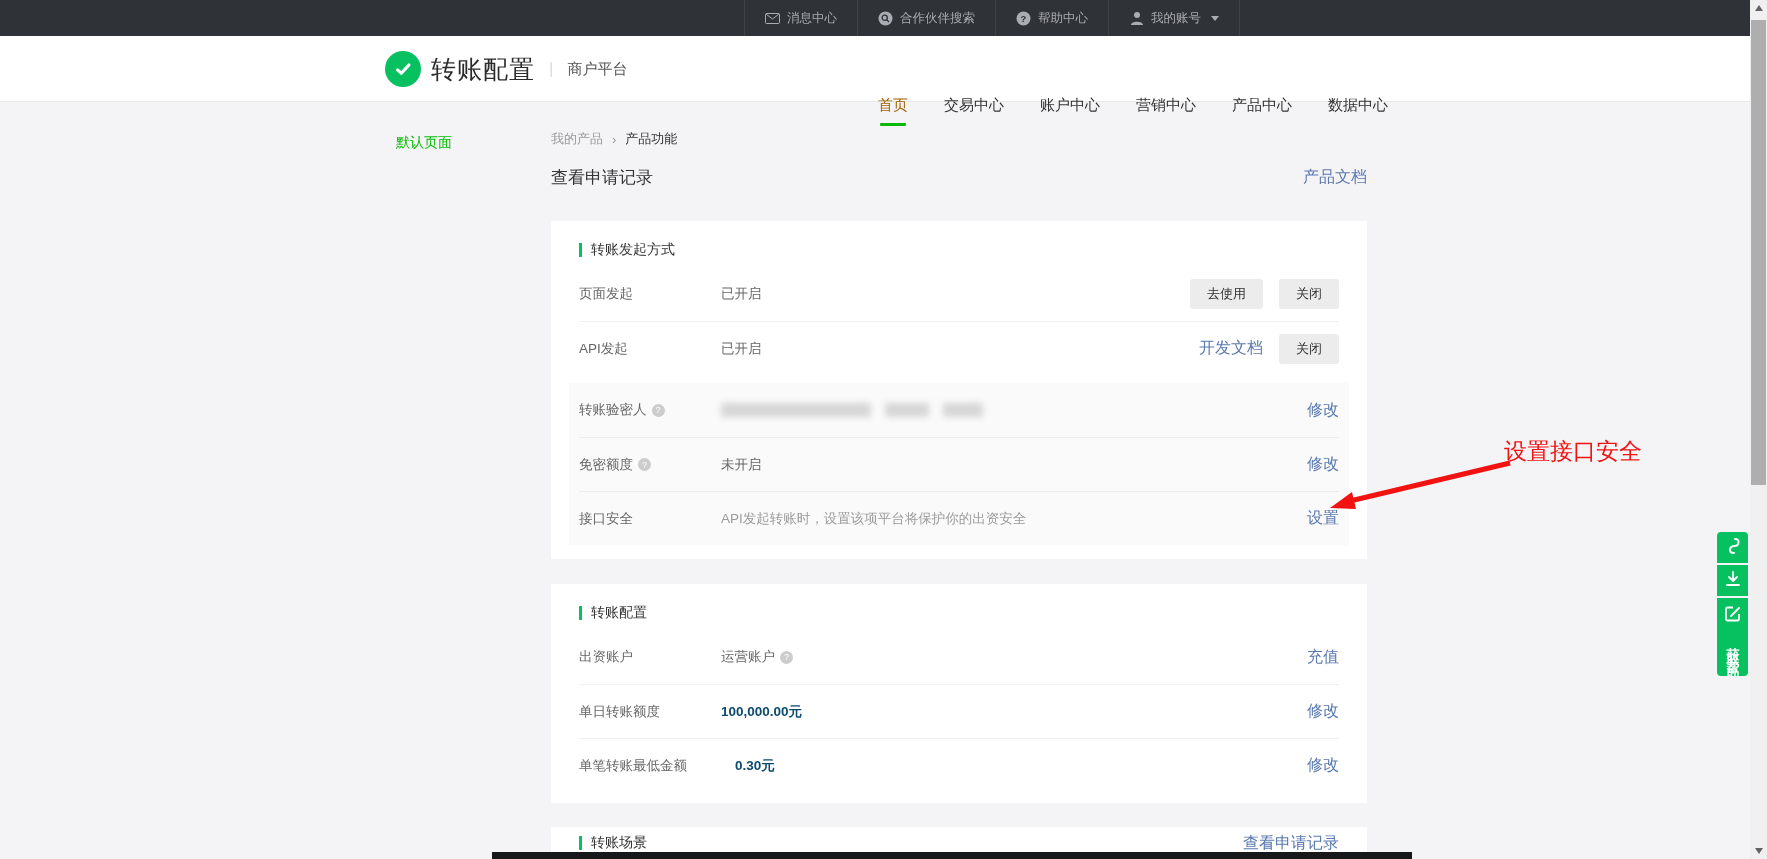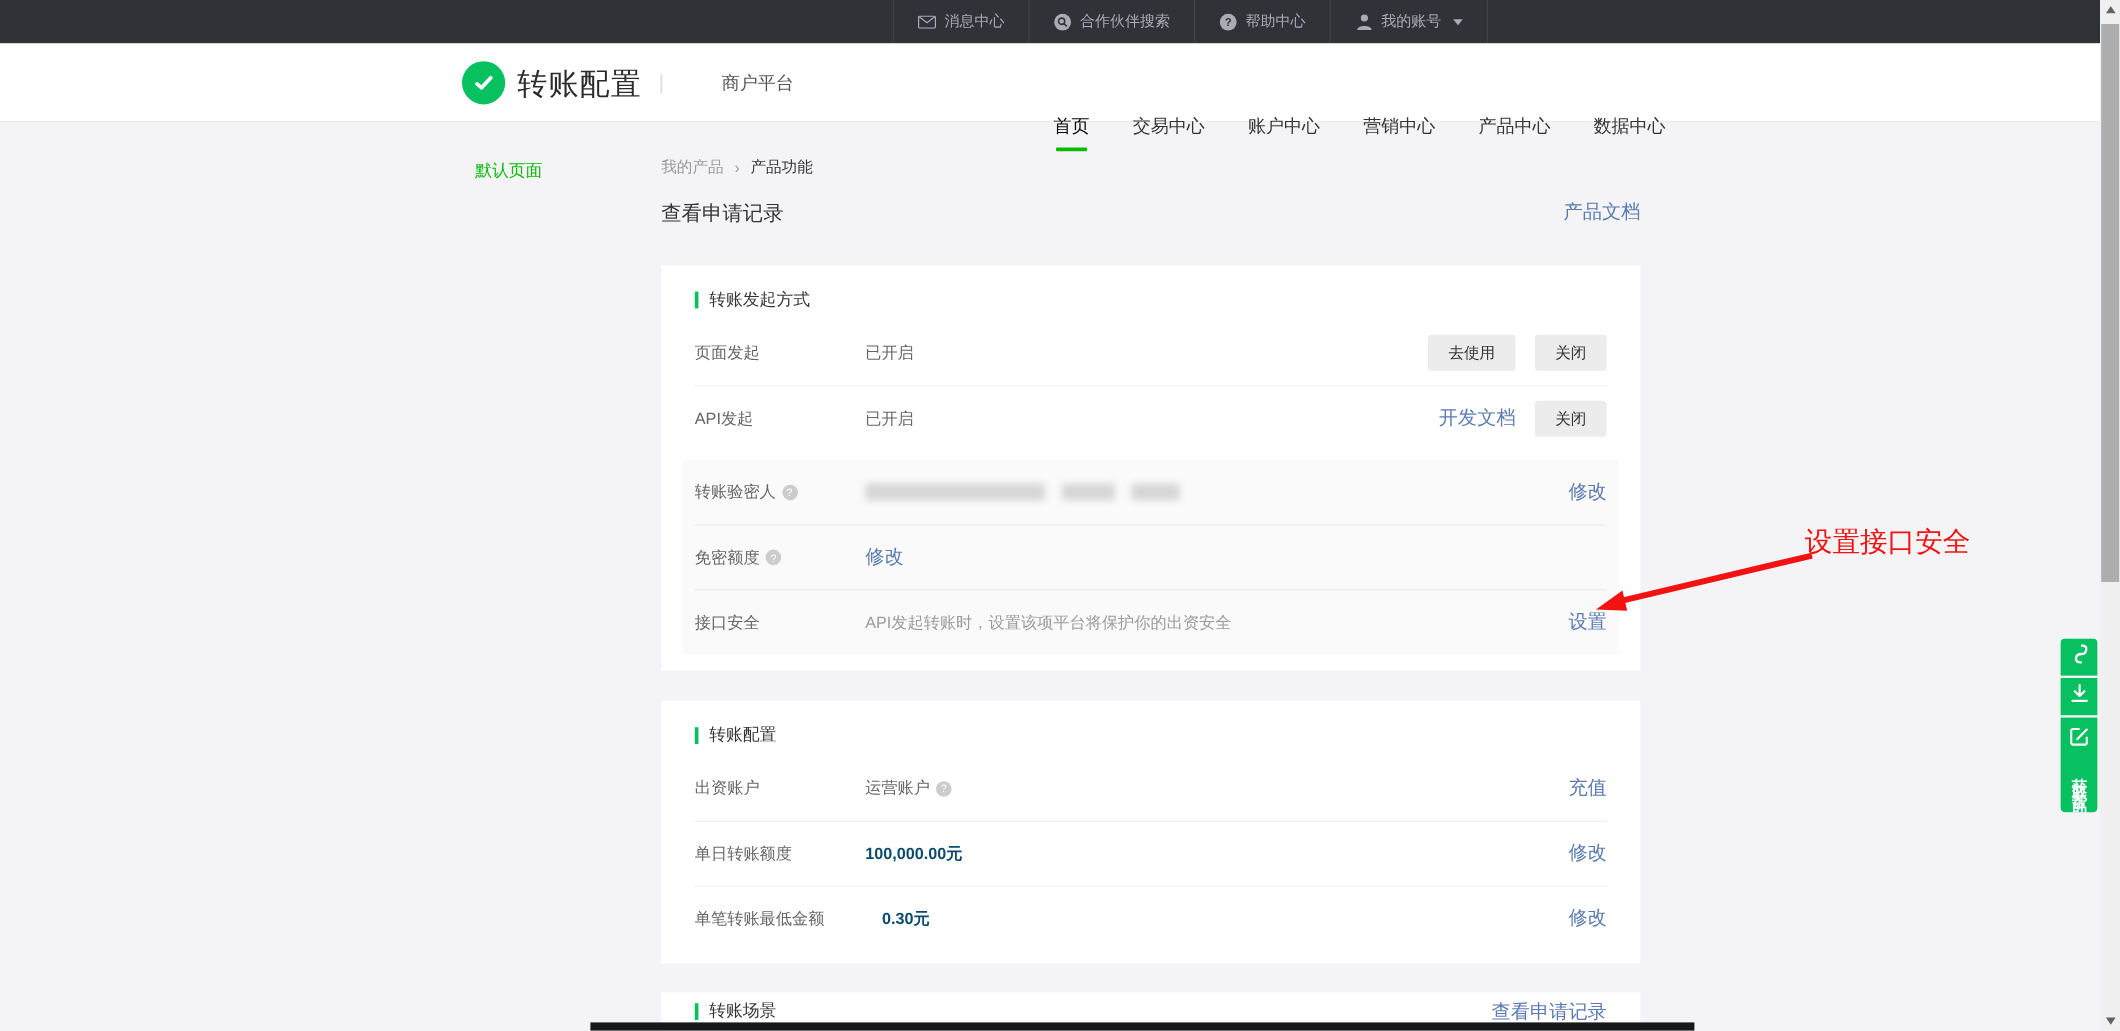--- a/index.html
+++ b/index.html
@@ -14,24 +14,24 @@
   .tb-icon { display:inline-flex; width:15px; height:15px; align-items:center; justify-content:center; }
   .tb-icon svg { display:block; }
   .caret { width:0; height:0; border-left:4px solid transparent; border-right:4px solid transparent; border-top:5px solid #a9acb2; margin-left:3px; }
 
   
   .header { position:absolute; top:36px; left:0; width:100%; height:66px; background:#ffffff; border-bottom:1px solid #e9e9e9; z-index:4; }
   .brand { position:absolute; left:385px; top:0; height:66px; display:flex; align-items:center; }
   .logo { width:36px; height:36px; border-radius:50%; background:#07c160; display:flex; align-items:center; justify-content:center; margin-right:10px; }
   .brand-name { font-size:25px; color:#2b2b2b; letter-spacing:1px; }
   .brand-divider { color:#dcdcdc; font-size:17px; margin:0 14px; font-weight:300; }
-  .platform { font-size:15px; color:#555;margin-left:34px; }
+  .platform { font-size:15px; color:#555; }
   .nav { position:absolute; left:878px; top:36px; height:66px; display:flex; align-items:center; gap:36px; }
   .nav-item { font-size:15px; color:#333; cursor:pointer; position:relative; height:66px; display:flex; align-items:center; }
-  .nav-item.active { color:#000000; }
+  .nav-item.active { color:#a16207; }
   .nav-item.active::after { content:""; position:absolute; left:2px; right:2px; bottom:12px; height:3px; background:#09bb07; border-radius:1px; }
 
   
   .sidebar-link { position:absolute; left:396px; top:134px; color:#09bb07; font-size:14px; cursor:pointer; }
 
   
   .breadcrumb { position:absolute; left:551px; top:130px; font-size:13px; color:#9a9a9a; display:flex; align-items:center; gap:9px; }
   .breadcrumb .current { color:#333; }
   .page-head { position:absolute; left:551px; top:166px; width:816px; display:flex; justify-content:space-between; align-items:center; }
   .page-title { font-size:17px; color:#333; }
@@ -201,20 +201,21 @@
       </div>
       <div class="row-actions">
         <span class="link">修改</span>
       </div>
     </div>
     <div class="row">
       <div class="row-label">
         <span>免密额度</span>
         <span class="qicon"></span>
       </div>
+      <div class="row-value">未开启</div>
       <div class="row-actions">
         <span class="link">修改</span>
       </div>
     </div>
     <div class="row">
       <div class="row-label">接口安全</div>
       <div class="row-value desc">API发起转账时，设置该项平台将保护你的出资安全</div>
       <div class="row-actions">
         <span class="link">设置</span>
       </div>

